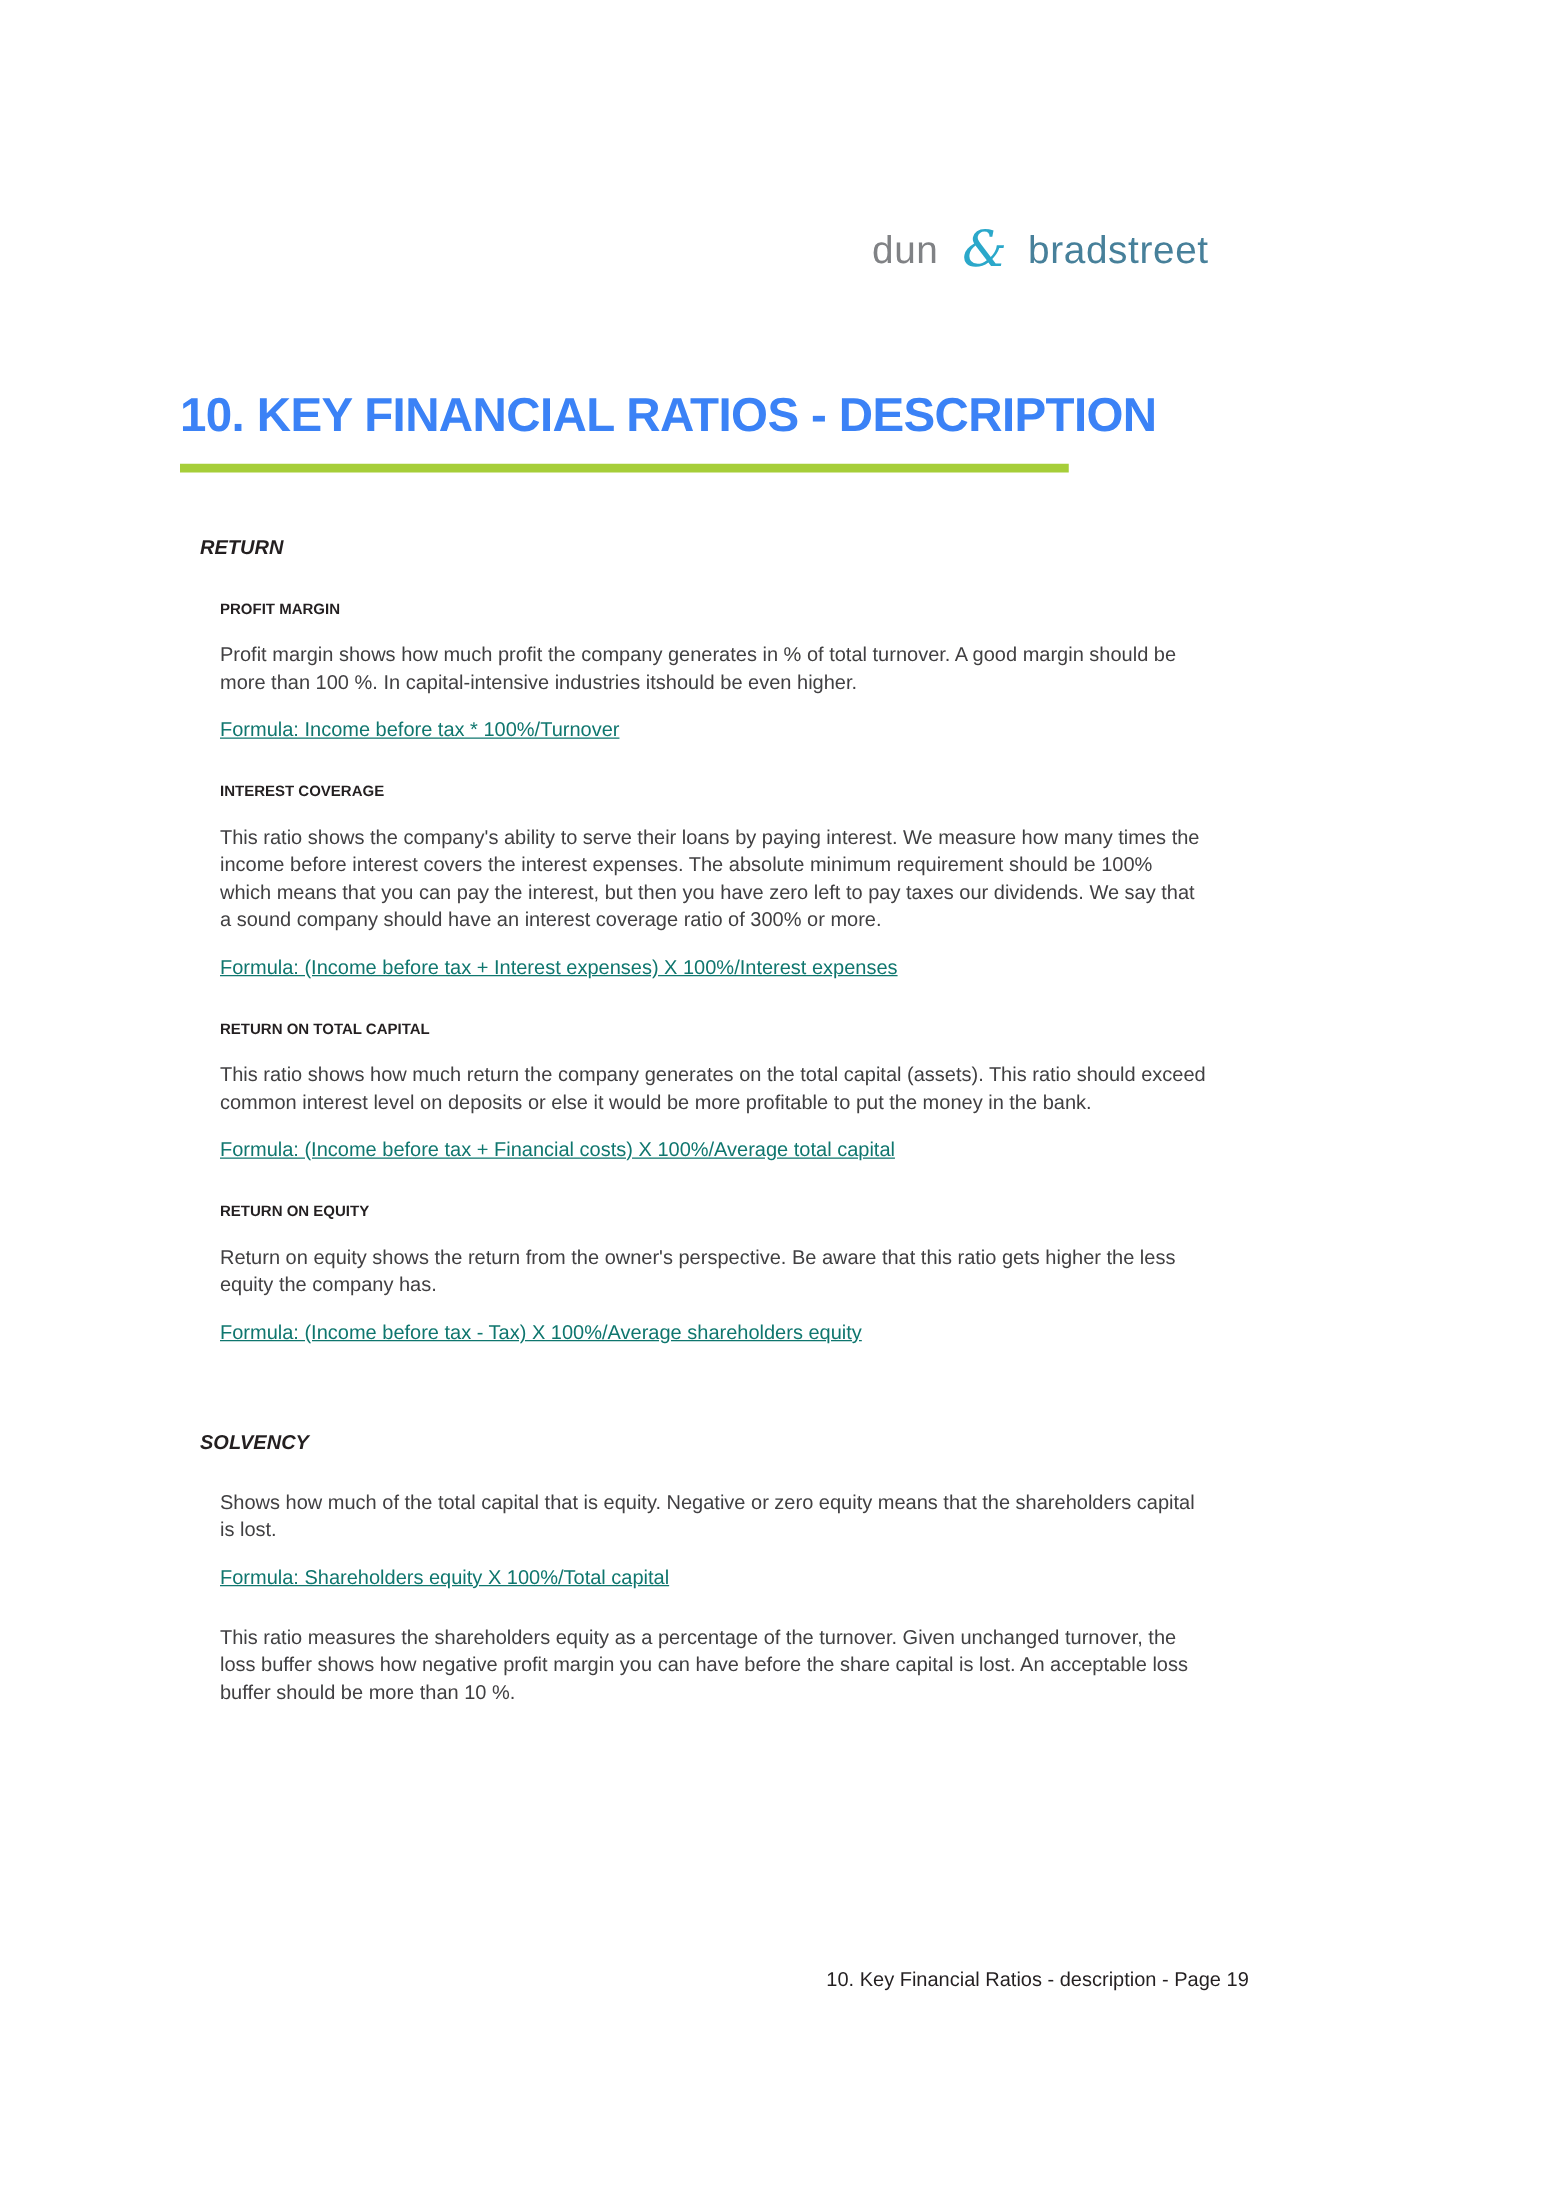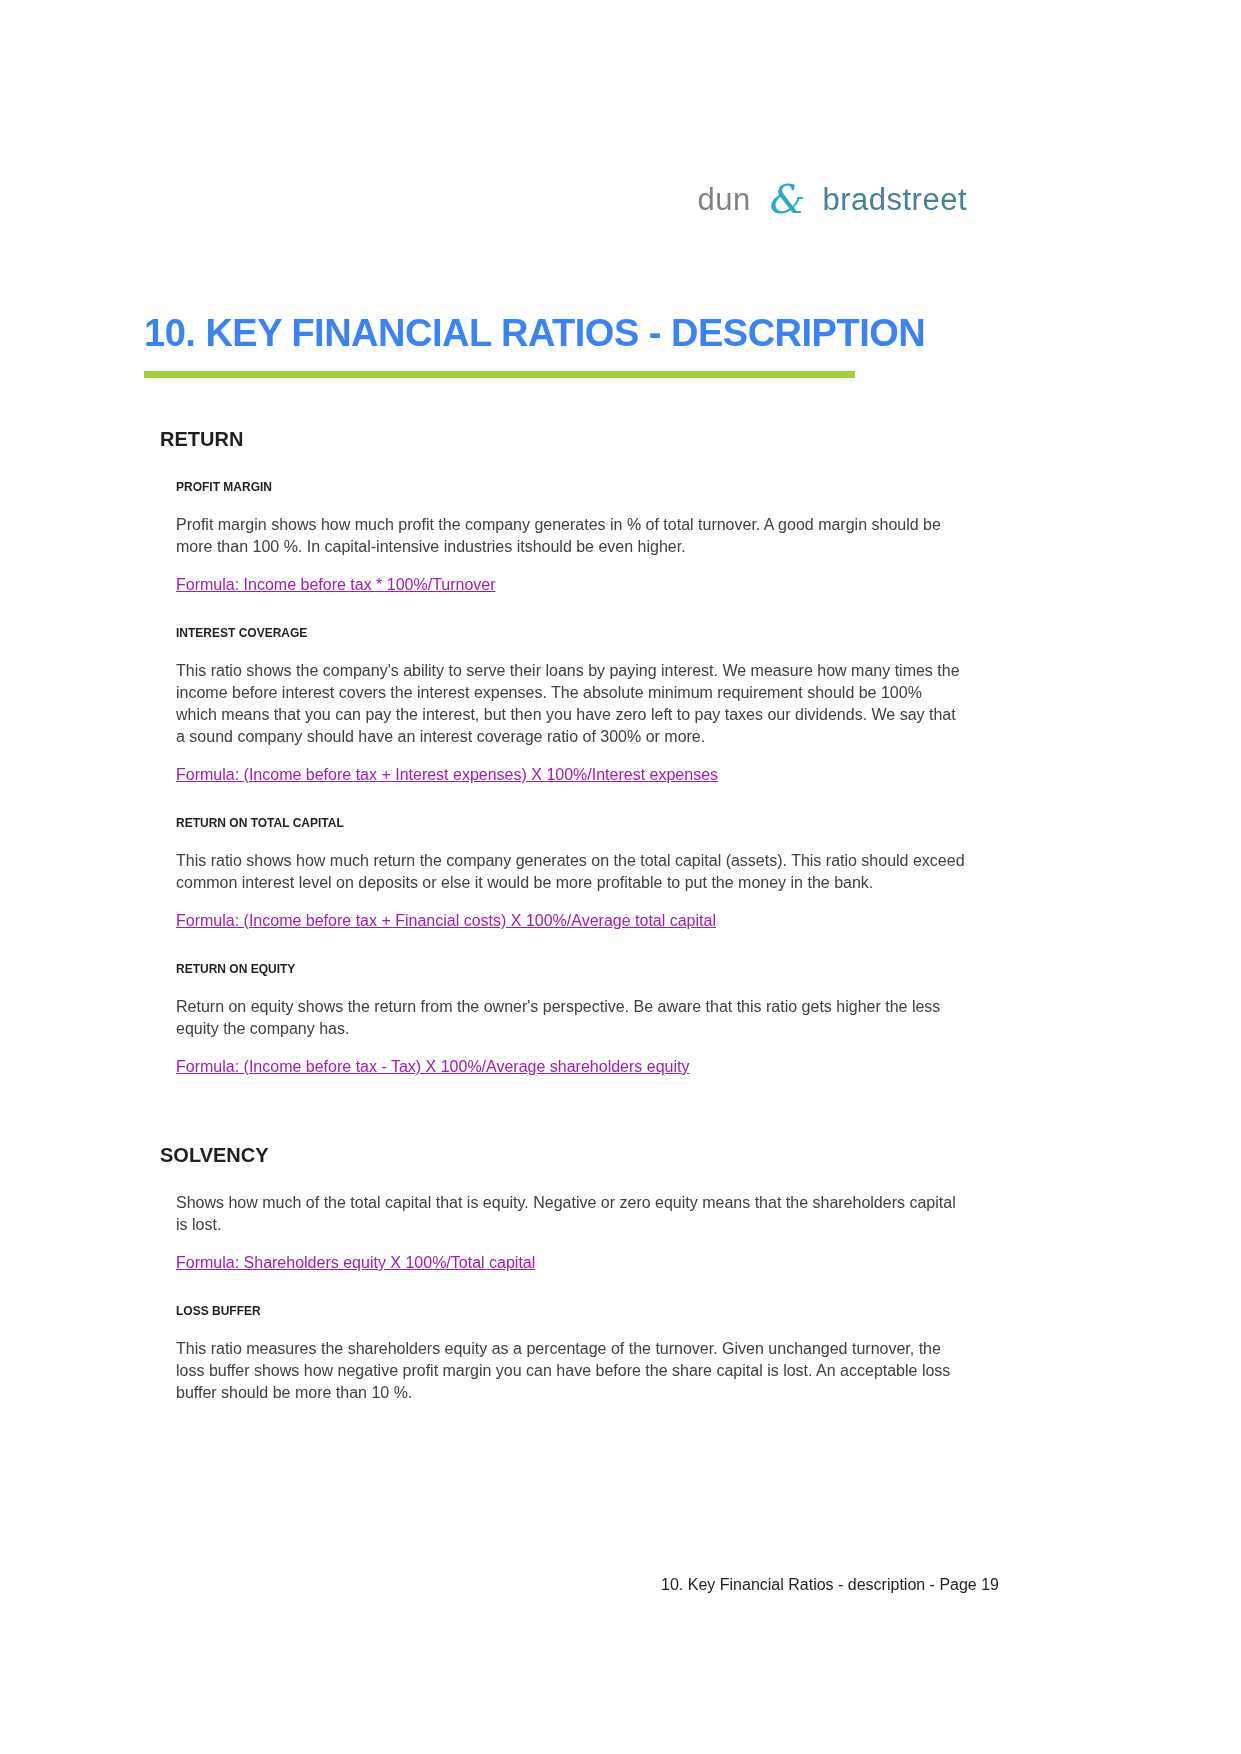--- a/index.html
+++ b/index.html
@@ -70,39 +70,40 @@
     font-weight: 700;
     color: #231f20;
     line-height: 22px;
   }
   .body-text {
     font-size: 16px;
     line-height: 22px;
     color: #414042;
   }
   .section-heading {
-    font-size: 20px;
+    font-size: 16px;
     font-weight: 700;
     color: #231f20;
     line-height: 22px;
+    font-style: italic;
   }
   .section-return { margin-top: 50px; }
   .section-solvency { margin-top: 66px; }
   .ratio { margin-top: 26px; }
   .ratio-title {
     font-size: 12px;
     font-weight: 700;
     color: #231f20;
     line-height: 22px;
     margin-bottom: 1px;
   }
   .formula {
     font-size: 16px;
     line-height: 22px;
-    color: #a21caf;
+    color: #0f766e;
     text-decoration: underline;
   }
   .footer {
     position: absolute;
     top: 1496px;
     right: 0;
     font-size: 16px;
     font-weight: 400;
     color: #231f20;
   }
@@ -155,21 +156,20 @@
 
     <section class="section-solvency">
       <h2 class="section-heading">SOLVENCY</h2>
 
       <div class="ratio">
         <p class="body-text">Shows how much of the total capital that is equity. Negative or zero equity means that the shareholders capital is lost.</p>
         <p class="formula">Formula: Shareholders equity X 100%/Total capital</p>
       </div>
 
       <div class="ratio">
-        <h3 class="ratio-title">LOSS BUFFER</h3>
         <p class="body-text">This ratio measures the shareholders equity as a percentage of the turnover. Given unchanged turnover, the loss buffer shows how negative profit margin you can have before the share capital is lost. An acceptable loss buffer should be more than 10 %.</p>
       </div>
     </section>
 
     <div class="footer">10. Key Financial Ratios - description - Page 19</div>
 
   </div>
 </div>
 
 </body></html>

